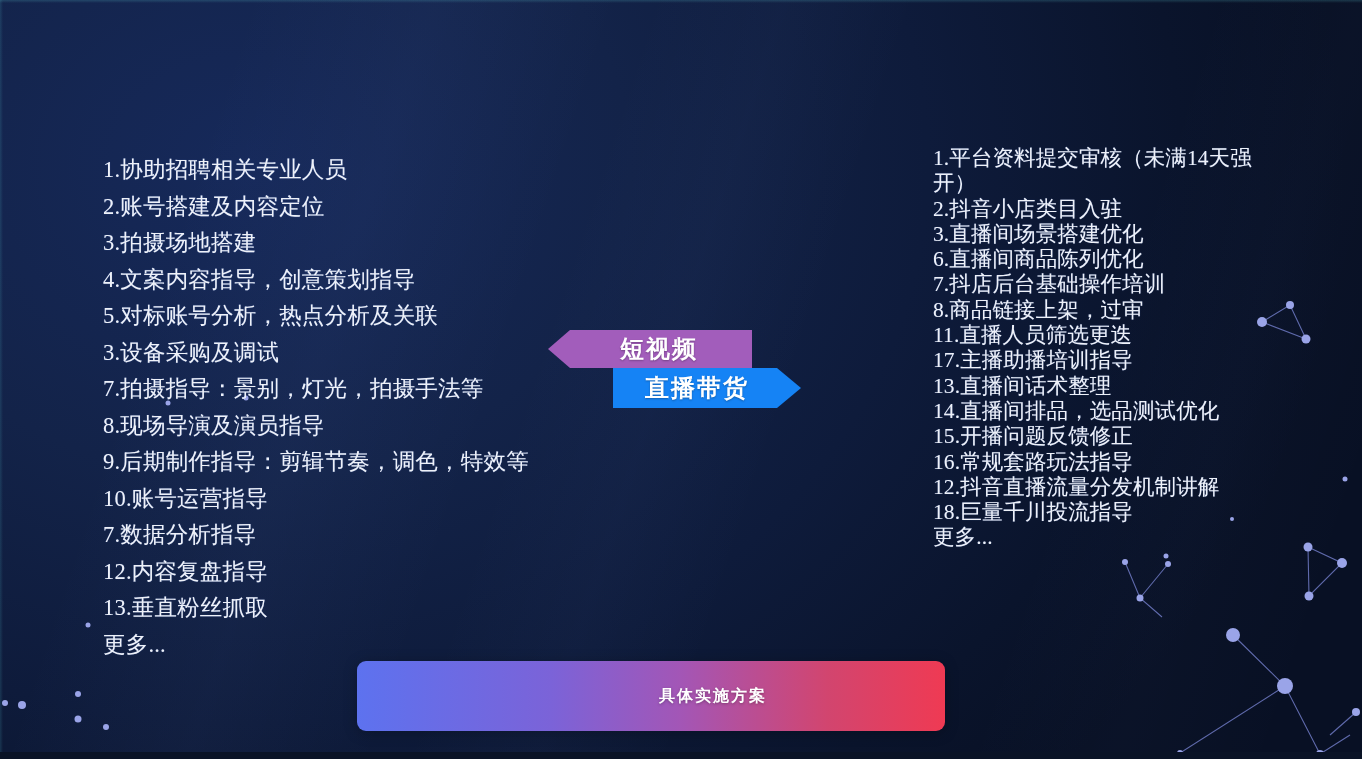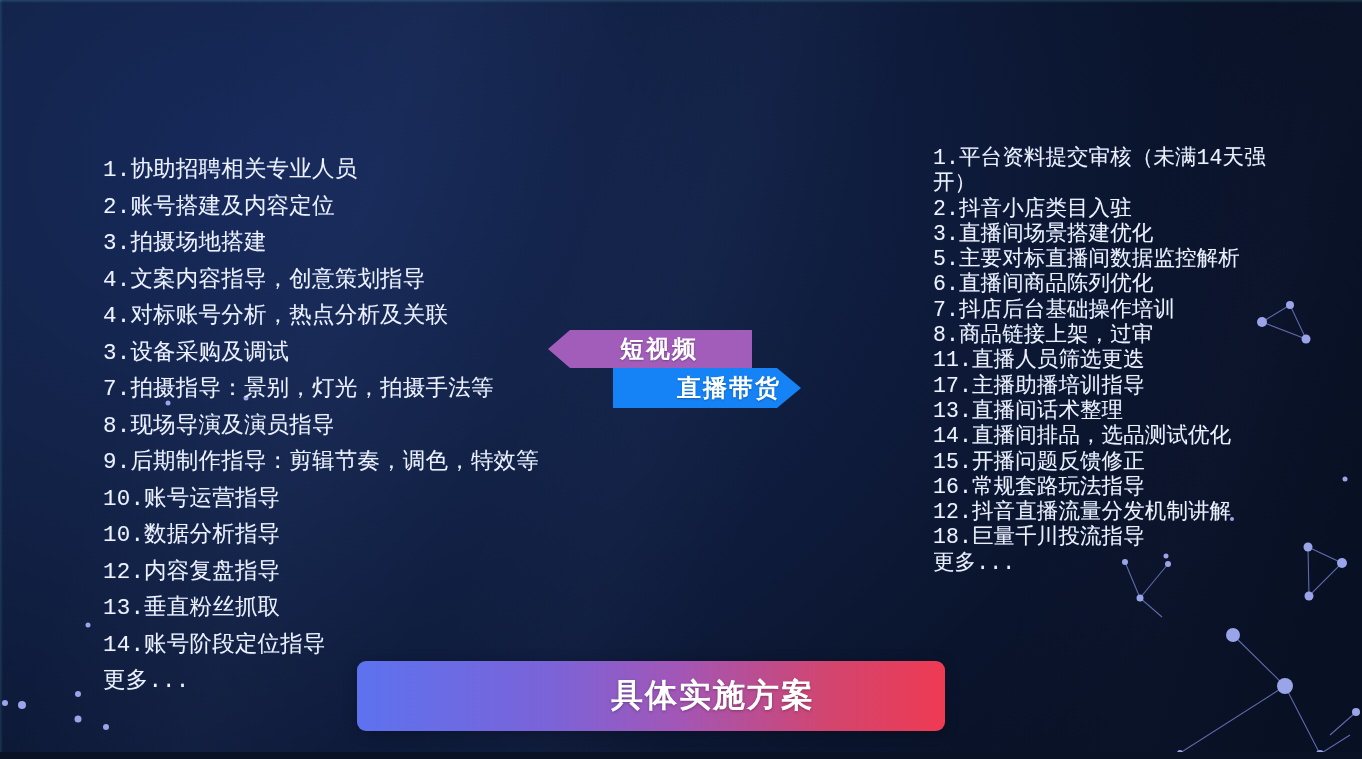--- a/index.html
+++ b/index.html
@@ -7,21 +7,21 @@
     padding: 0;
     background: #0a1326;
   }
   #slide {
     position: relative;
     width: 1362px;
     height: 752px;
     overflow: hidden;
     background:
       radial-gradient(ellipse 1100px 900px at 18% 22%, #16295a 0%, #132349 35%, #0e1b3b 62%, #0a142c 85%, #081024 100%);
-    font-family: Liberation Mono, monospace;
+    font-family: Liberation Serif, serif;
     color: #e9ecf5;
     -webkit-font-smoothing: antialiased;
   }
   
   #slide::before {
     content: "";
     position: absolute;
     inset: 0;
     background:
       linear-gradient(180deg, rgba(90,190,200,0.22) 0px, rgba(90,190,200,0.0) 3px),
@@ -104,21 +104,21 @@
     padding-left: 18px;
     box-sizing: border-box;
   }
   .ribbon-blue {
     left: 613px;
     top: 368px;
     width: 188px;
     height: 40px;
     background: #1583f5;
     clip-path: polygon(0 0, calc(100% - 24px) 0, 100% 50%, calc(100% - 24px) 100%, 0 100%);
-    justify-content: flex-end;
+    justify-content: center;
     padding-right: 20px;
     box-sizing: border-box;
   }
 
   
   .banner {
     position: absolute;
     left: 357px;
     top: 661px;
     width: 588px;
@@ -126,21 +126,21 @@
     border-radius: 9px;
     background: linear-gradient(90deg, #5d72ef 0%, #7b63d8 33%, #a356b6 55%, #d2456f 80%, #ef3a53 100%);
     z-index: 6;
     display: flex;
     align-items: center;
     justify-content: center;
     box-shadow: 0 2px 14px rgba(0,0,0,0.25);
   }
   .banner-label {
     color: #ffffff;
-    font-size: 32px;
+    font-size: 16px;
     font-weight: bold;
     letter-spacing: 2px;
     text-shadow: 0 1px 3px rgba(0,0,0,0.3);
     transform: translateX(62px);
     text-align: right;
   }
 </style>
 </head>
 <body>
 
@@ -188,38 +188,36 @@
       <circle cx="168" cy="403" r="2.5"></circle>
       <circle cx="246" cy="398" r="2.5"></circle>
     </g>
   </svg>
 
   <div class="col col-left">
     <div class="row">1.协助招聘相关专业人员</div>
     <div class="row">2.账号搭建及内容定位</div>
     <div class="row">3.拍摄场地搭建</div>
     <div class="row">4.文案内容指导，创意策划指导</div>
-    <div class="row">4.对标账号分析，热点分析及关联</div>
+    <div class="row">5.对标账号分析，热点分析及关联</div>
     <div class="row">3.设备采购及调试</div>
     <div class="row">7.拍摄指导：景别，灯光，拍摄手法等</div>
     <div class="row">8.现场导演及演员指导</div>
     <div class="row">9.后期制作指导：剪辑节奏，调色，特效等</div>
     <div class="row">10.账号运营指导</div>
-    <div class="row">10.数据分析指导</div>
+    <div class="row">7.数据分析指导</div>
     <div class="row">12.内容复盘指导</div>
     <div class="row">13.垂直粉丝抓取</div>
-    <div class="row">14.账号阶段定位指导</div>
     <div class="row">更多...</div>
   </div>
 
   <div class="col col-right">
     <div class="row">1.平台资料提交审核（未满14天强开）</div>
     <div class="row">2.抖音小店类目入驻</div>
     <div class="row">3.直播间场景搭建优化</div>
-    <div class="row">5.主要对标直播间数据监控解析</div>
     <div class="row">6.直播间商品陈列优化</div>
     <div class="row">7.抖店后台基础操作培训</div>
     <div class="row">8.商品链接上架，过审</div>
     <div class="row">11.直播人员筛选更迭</div>
     <div class="row">17.主播助播培训指导</div>
     <div class="row">13.直播间话术整理</div>
     <div class="row">14.直播间排品，选品测试优化</div>
     <div class="row">15.开播问题反馈修正</div>
     <div class="row">16.常规套路玩法指导</div>
     <div class="row">12.抖音直播流量分发机制讲解</div>

